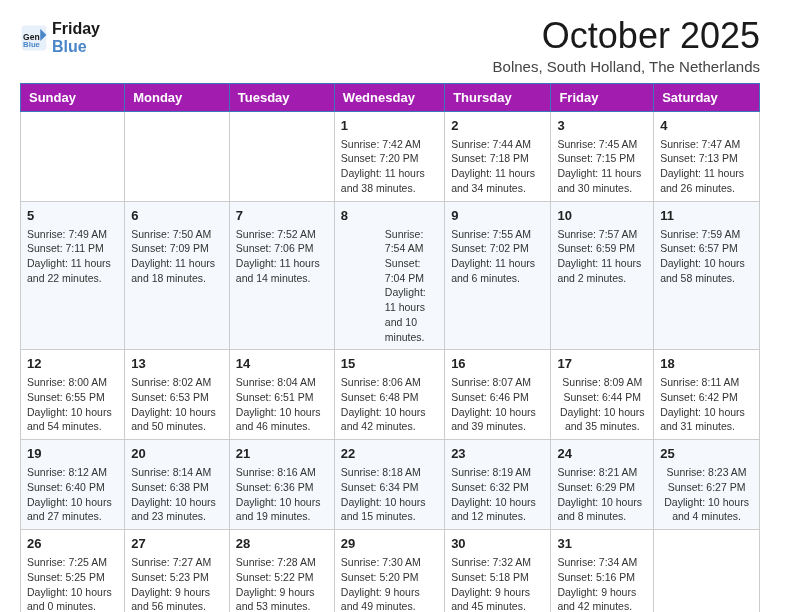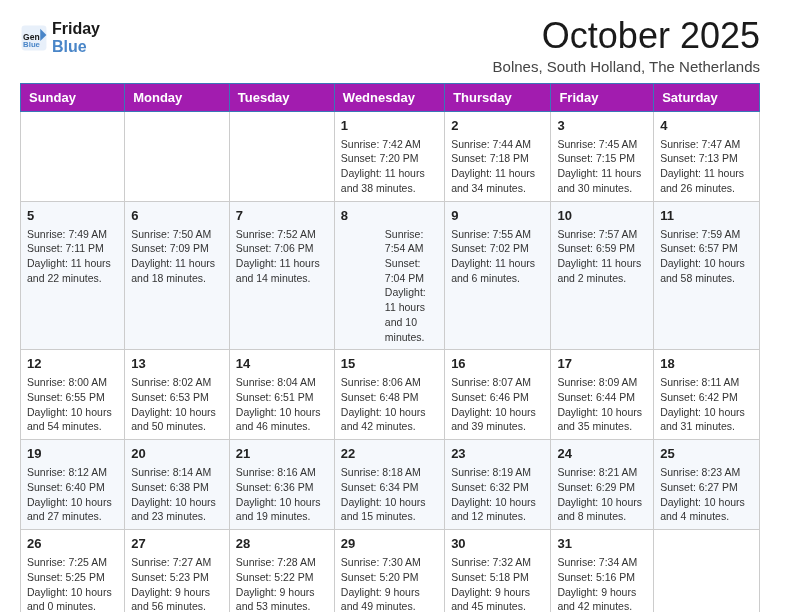--- a/index.html
+++ b/index.html
@@ -237,21 +237,21 @@
           </td>
           <td>
             <span class="day-num">16</span>
             <div class="day-info" style="white-space: pre-line;">Sunrise: 8:07 AM
 Sunset: 6:46 PM
 Daylight: 10 hours
 and 39 minutes.</div>
           </td>
           <td>
             <span class="day-num">17</span>
-            <div class="day-info" style="white-space: pre-line;">Sunrise: 8:09 AM
+            <div class="day-info" style="white-space: pre-line; text-align: center;">Sunrise: 8:09 AM
 Sunset: 6:44 PM
 Daylight: 10 hours
 and 35 minutes.</div>
           </td>
           <td>
             <span class="day-num">18</span>
             <div class="day-info" style="white-space: pre-line;">Sunrise: 8:11 AM
 Sunset: 6:42 PM
 Daylight: 10 hours
 and 31 minutes.</div>
@@ -295,21 +295,21 @@
           </td>
           <td>
             <span class="day-num">24</span>
             <div class="day-info" style="white-space: pre-line;">Sunrise: 8:21 AM
 Sunset: 6:29 PM
 Daylight: 10 hours
 and 8 minutes.</div>
           </td>
           <td>
             <span class="day-num">25</span>
-            <div class="day-info" style="white-space: pre-line;">Sunrise: 8:23 AM
+            <div class="day-info" style="white-space: pre-line; text-align: center;">Sunrise: 8:23 AM
 Sunset: 6:27 PM
 Daylight: 10 hours
 and 4 minutes.</div>
           </td>
         </tr>
         <tr>
           <td>
             <span class="day-num">26</span>
             <div class="day-info" style="white-space: pre-line;">Sunrise: 7:25 AM
 Sunset: 5:25 PM

